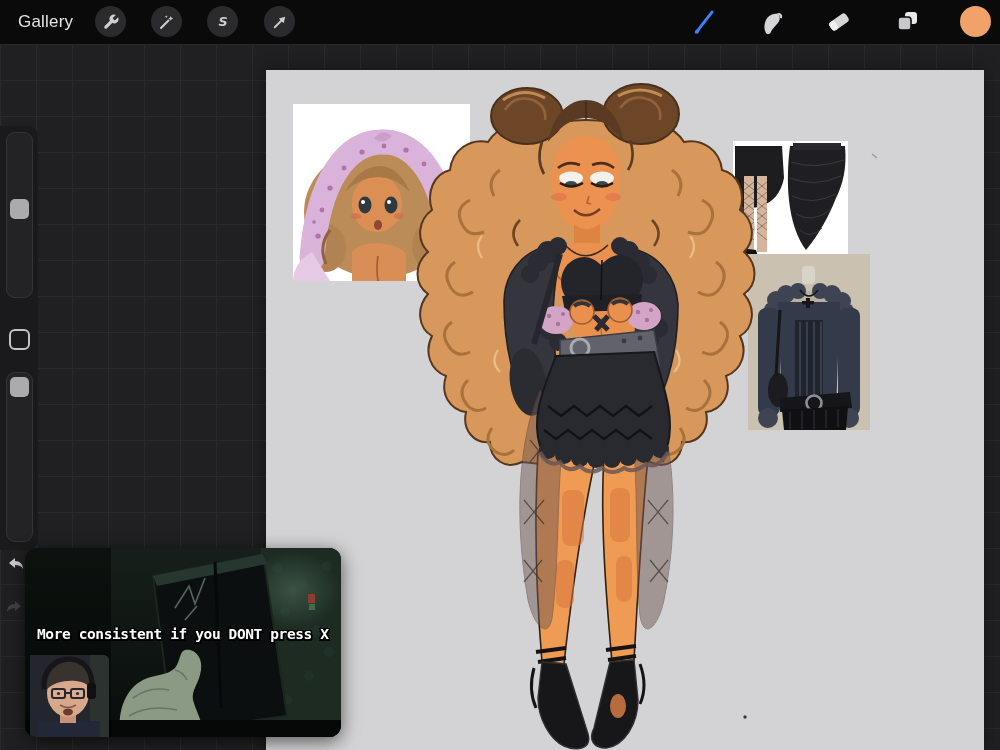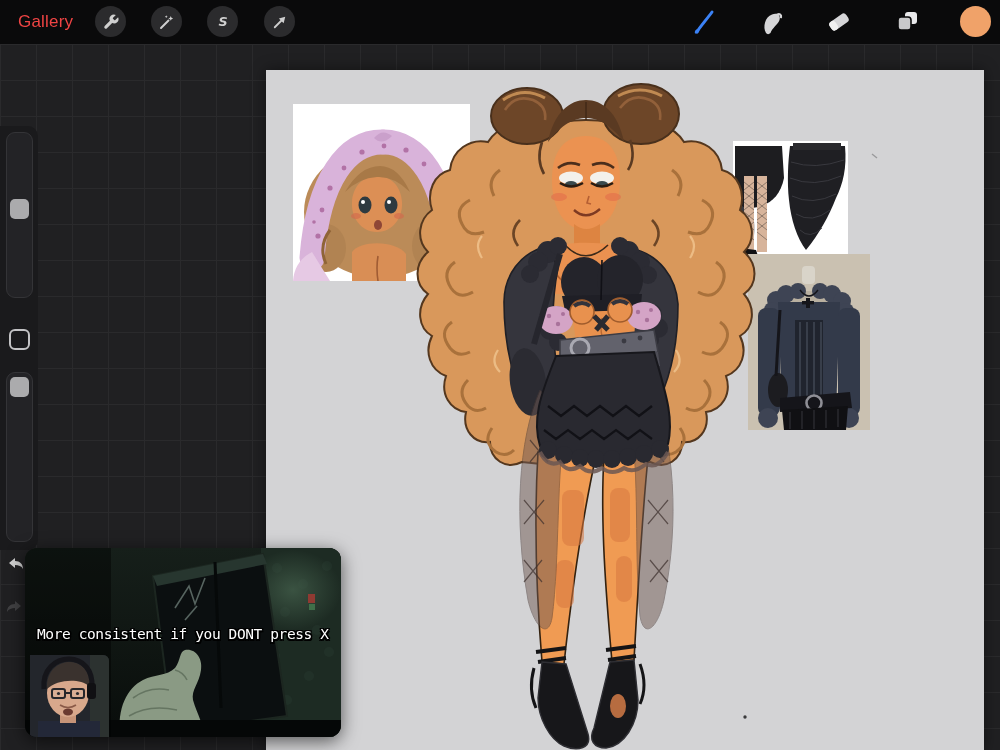--- a/index.html
+++ b/index.html
@@ -15,21 +15,21 @@
   
   .workspace{position:absolute;left:0;top:44px;width:1000px;height:706px;
     background-color:var(--workspace);
     background-image:linear-gradient(var(--grid) 1px,transparent 1px),
                      linear-gradient(90deg,var(--grid) 1px,transparent 1px);
     background-size:36px 36px;}
 
   
   .topbar{position:absolute;left:0;top:0;width:1000px;height:44px;background:var(--topbar);
     display:flex;align-items:center;z-index:30;}
-  .gallery-label{color:#ef4444;font-size:17px;margin-left:18px;letter-spacing:.2px;}
+  .gallery-label{color:#e5e5e5;font-size:17px;margin-left:18px;letter-spacing:.2px;}
   .tool-circle{width:31px;height:31px;border-radius:50%;background:#2b2b2d;
     display:flex;align-items:center;justify-content:center;position:absolute;top:6px;}
   .tc-actions{left:95px;} .tc-adjust{left:151px;} .tc-select{left:207px;} .tc-transform{left:264px;}
   .pt{width:30px;height:30px;display:flex;align-items:center;justify-content:center;position:absolute;top:7px;}
   .pt-paint{left:688px;} .pt-smudge{left:757px;} .pt-erase{left:824px;} .pt-layers{left:892px;}
   .color-swatch{position:absolute;left:960px;top:6px;width:31px;height:31px;border-radius:50%;
     background:var(--swatch);}
 
   
   .canvas{position:absolute;left:266px;top:70px;width:718px;height:680px;background:var(--canvas);
@@ -47,21 +47,21 @@
   .modify-btn{position:absolute;left:9px;top:203px;width:21px;height:21px;border:2px solid #c3c3c5;
     border-radius:6px;background:transparent;}
   .undo-btn{position:absolute;left:7px;top:557px;z-index:8;}
   .redo-btn{position:absolute;left:5px;top:600px;z-index:8;opacity:.45;}
 
   
   .video-overlay{position:absolute;left:25px;top:548px;width:316px;height:189px;border-radius:12px;
     overflow:hidden;z-index:40;box-shadow:0 4px 18px rgba(0,0,0,.6);background:#0c110e;}
   .video-overlay svg{position:absolute;left:0;top:0;}
   .video-caption{position:absolute;left:12px;top:78px;width:300px;color:#fff;
-    font-family:"DejaVu Sans Mono",monospace;font-size:14.5px;font-weight:400;letter-spacing:-.4px;
+    font-family:"DejaVu Sans Mono",monospace;font-size:14.5px;font-weight:700;letter-spacing:-.4px;
     text-shadow:1.5px 0 #000,-1.5px 0 #000,0 1.5px #000,0 -1.5px #000,
       1.5px 1.5px #000,-1.5px -1.5px #000,1.5px -1.5px #000,-1.5px 1.5px #000;white-space:nowrap;}
   .webcam{position:absolute;left:5px;top:107px;width:79px;height:82px;background:#1d2026;
     border-radius:0 6px 0 0;overflow:hidden;}
 </style>
 </head>
 <body>
 
 <div class="stage">
 

